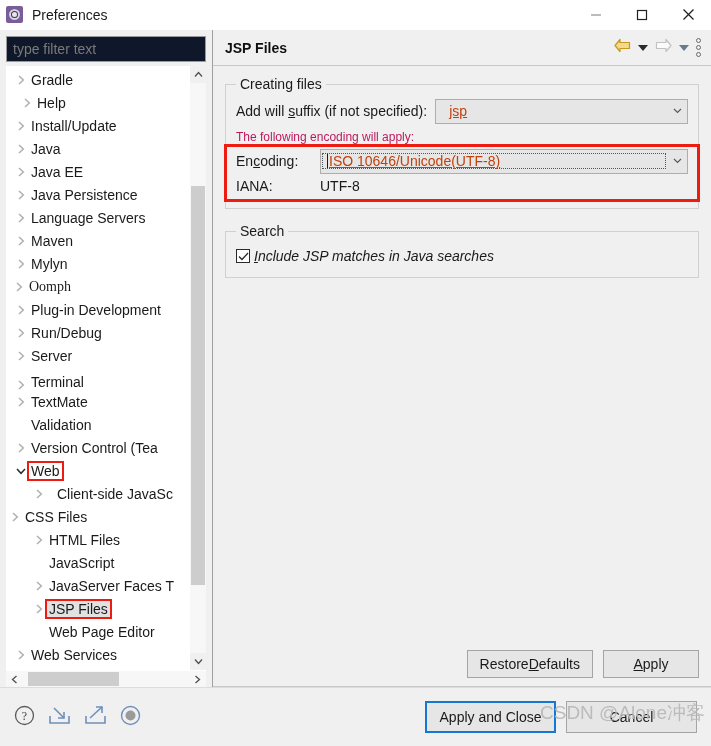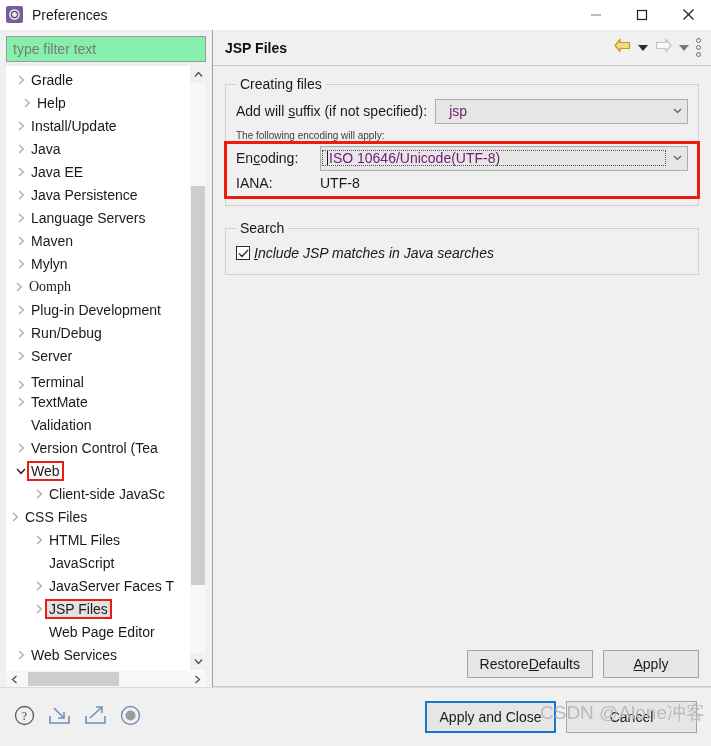--- a/index.html
+++ b/index.html
@@ -44,21 +44,21 @@
   
   .body { display: flex; height: 657px; }
 
   
   .left {
     width: 212px; padding: 6px 6px 0 6px;
     display: flex; flex-direction: column;
     background: #f0f0f0;
   }
   .filter-box {
-    height: 26px; border: 1px solid #9a9a9a; background: #86efac;
+    height: 26px; border: 1px solid #9a9a9a; background: #0f172a;
     display: flex; align-items: center; padding: 0 6px;
     font-size: 14px; color: #7b7b7b;
     margin-bottom: 4px;
   }
   .tree-wrap {
     flex: 1; display: flex; flex-direction: column;
     position: relative; min-height: 0;
   }
   .tree-main { flex: 1; display: flex; min-height: 0; }
   .tree {
@@ -133,30 +133,30 @@
   .page-body { flex: 1; padding: 10px 12px 0 12px; position: relative; }
 
   fieldset {
     border: 1px solid #d0d0d0; padding: 6px 10px 10px 10px;
     margin-bottom: 14px; position: relative;
   }
   legend { font-size: 14px; color: #1a1a1a; padding: 0 4px; }
 
   .row { display: flex; align-items: center; height: 26px; margin-bottom: 6px; }
   .row-label { font-size: 14px; color: #1a1a1a; white-space: nowrap; }
-  .row-text { font-size: 10px; color: #404040; margin: 1px 0 4px 0; }
+  .row-text { font-size: 12px; color: #be185d; margin: 1px 0 4px 0; }
 
   .combo {
     flex: 1; height: 25px; background: #e6e6e6;
     border: 1px solid #adadad; display: flex; align-items: center;
     margin-left: 8px; position: relative;
   }
   .combo .cval {
-    flex: 1; font-size: 14px; color: #701a75;
-    padding: 0 13px; white-space: nowrap; overflow: hidden;
+    flex: 1; font-size: 14px; color: #c2410c;
+    padding: 0 13px; white-space: nowrap; overflow: hidden; text-decoration: underline;
   }
   .combo .carrow {
     width: 20px; display: flex; align-items: center; justify-content: center;
     color: #5a5a5a;
   }
   .combo.focused .cval {
     outline: 1px dotted #555; outline-offset: -1px;
     margin: 2px 1px 2px 1px; padding-left: 5px;
     position: relative;
   }
@@ -394,21 +394,21 @@
                 <span class="lbl">Version Control (Tea</span>
               </div>
               <div class="tree-row boxed" style="padding-left: 6px;">
                 <span class="tw open">
                   <svg width="10" height="8" viewBox="0 0 10 8">
                     <polyline points="1,2 5,6.3 9,2" fill="none" stroke="currentColor" stroke-width="1.5"></polyline>
                   </svg>
                 </span>
                 <span class="lbl">Web</span>
               </div>
-              <div class="tree-row" style="padding-left: 24px;">
+              <div class="tree-row" style="padding-left: 24px; gap: 8px;">
                 <span class="tw ">
                   <svg width="8" height="10" viewBox="0 0 8 10">
                     <polyline points="2,1 6.3,5 2,9" fill="none" stroke="currentColor" stroke-width="1.5"></polyline>
                   </svg>
                 </span>
                 <span class="lbl">Client-side JavaSc</span>
               </div>
               <div class="tree-row" style="">
                 <span class="tw ">
                   <svg width="8" height="10" viewBox="0 0 8 10">

